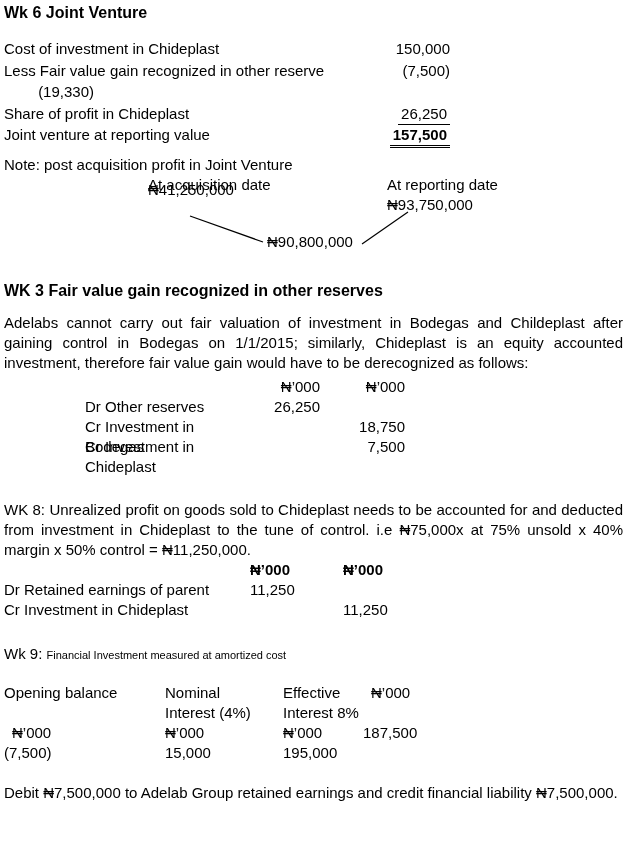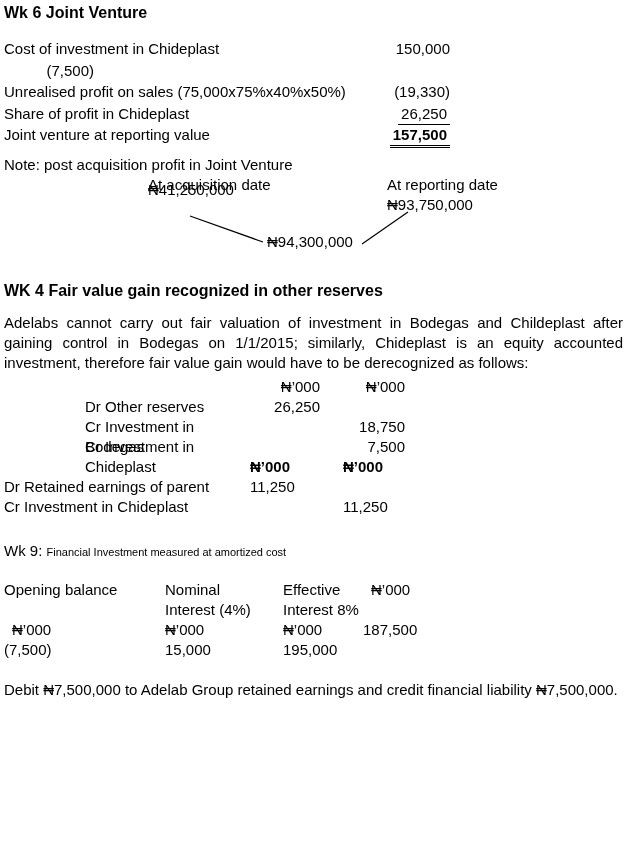--- a/index.html
+++ b/index.html
@@ -108,24 +108,24 @@
 <div class="page">
 
   <h1 class="section-title">Wk 6 Joint Venture</h1>
 
   <div class="wk6-table">
     <div class="wk6-row">
       <span class="lbl">Cost of investment in Chideplast</span>
       <span class="amt"><span>150,000</span></span>
     </div>
     <div class="wk6-row">
+      <span class="lbl">Less Fair value gain recognized in other reserve</span>
       <span class="amt"><span>(7,500)</span></span>
     </div>
     <div class="wk6-row">
-      <span class="lbl">Unrealised profit on sales (75,000x75%x40%x50%)</span>
       <span class="amt"><span>(19,330)</span></span>
     </div>
     <div class="wk6-row">
       <span class="lbl">Share of profit in Chideplast</span>
       <span class="amt"><span class="u">26,250</span></span>
     </div>
     <div class="wk6-row">
       <span class="lbl">Joint venture at reporting value</span>
       <span class="amt"><span class="uu">157,500</span></span>
     </div>
@@ -135,24 +135,24 @@
 
   <div class="note-diagram">
     <span class="pos" style="left:144px; top:0;">At acquisition date</span>
     <span class="pos" style="left:383px; top:0;">At reporting date</span>
     <span class="pos" style="left:144px; top:5px;">₦41,250,000</span>
     <span class="pos" style="left:383px; top:20px;">₦93,750,000</span>
     <svg class="nd-svg" viewBox="0 0 623 86" xmlns="http://www.w3.org/2000/svg">
       <line x1="186" y1="41" x2="259" y2="67" stroke="#000" stroke-width="1.2"></line>
       <line x1="358" y1="69" x2="404" y2="37" stroke="#000" stroke-width="1.2"></line>
     </svg>
-    <span class="pos" style="left:263px; top:57px;">₦94,300,000</span>
-  </div>
-
-  <h2 class="section-title wk7-title">WK 4 Fair value gain recognized in other reserves</h2>
+    <span class="pos" style="left:263px; top:57px;">₦90,800,000</span>
+  </div>
+
+  <h2 class="section-title wk7-title">WK 3 Fair value gain recognized in other reserves</h2>
 
   <p class="para wk7-para">Adelabs cannot carry out fair valuation of investment in Bodegas and Childeplast after gaining control in Bodegas on 1/1/2015; similarly, Chideplast is an equity accounted investment, therefore fair value gain would have to be derecognized as follows:</p>
 
   <div class="j7">
     <div class="j-row">
       <span class="j-lbl"></span>
       <span class="j-dr">₦’000</span>
       <span class="j-cr">₦’000</span>
     </div>
     <div class="j-row">
@@ -165,20 +165,21 @@
       <span class="j-dr"></span>
       <span class="j-cr">18,750</span>
     </div>
     <div class="j-row">
       <span class="j-lbl">Cr Investment in Chideplast</span>
       <span class="j-dr"></span>
       <span class="j-cr">7,500</span>
     </div>
   </div>
 
+  <p class="para wk8-para">WK 8:  Unrealized profit on goods sold to Chideplast needs to be accounted for and deducted from investment in Chideplast to the tune of control. i.e ₦75,000x at 75% unsold x 40% margin x 50% control = ₦11,250,000.</p>
 
   <div class="j8">
     <div class="j-row">
       <span class="j-lbl"></span>
       <span class="j-dr hdr">₦’000</span>
       <span class="j-cr hdr">₦’000</span>
     </div>
     <div class="j-row">
       <span class="j-lbl">Dr Retained earnings of parent</span>
       <span class="j-dr">11,250</span>

